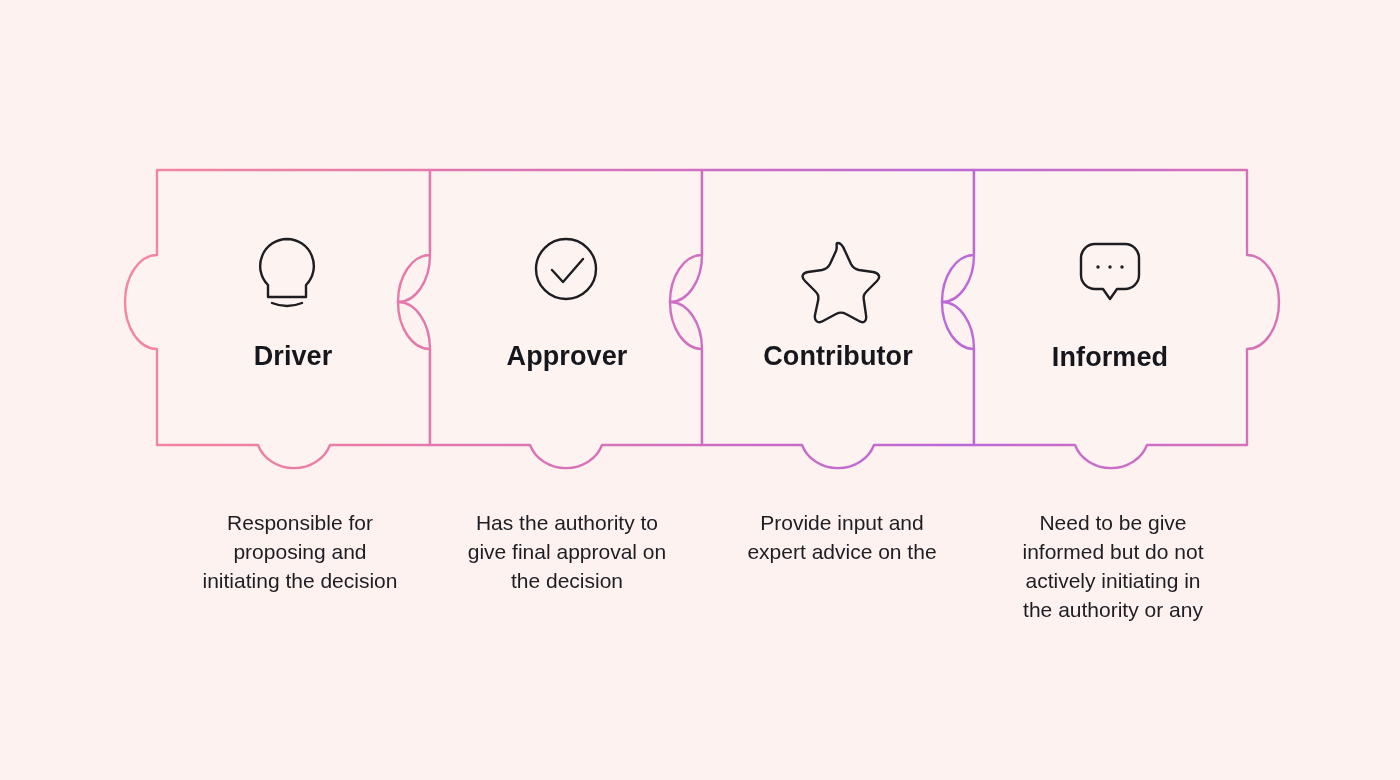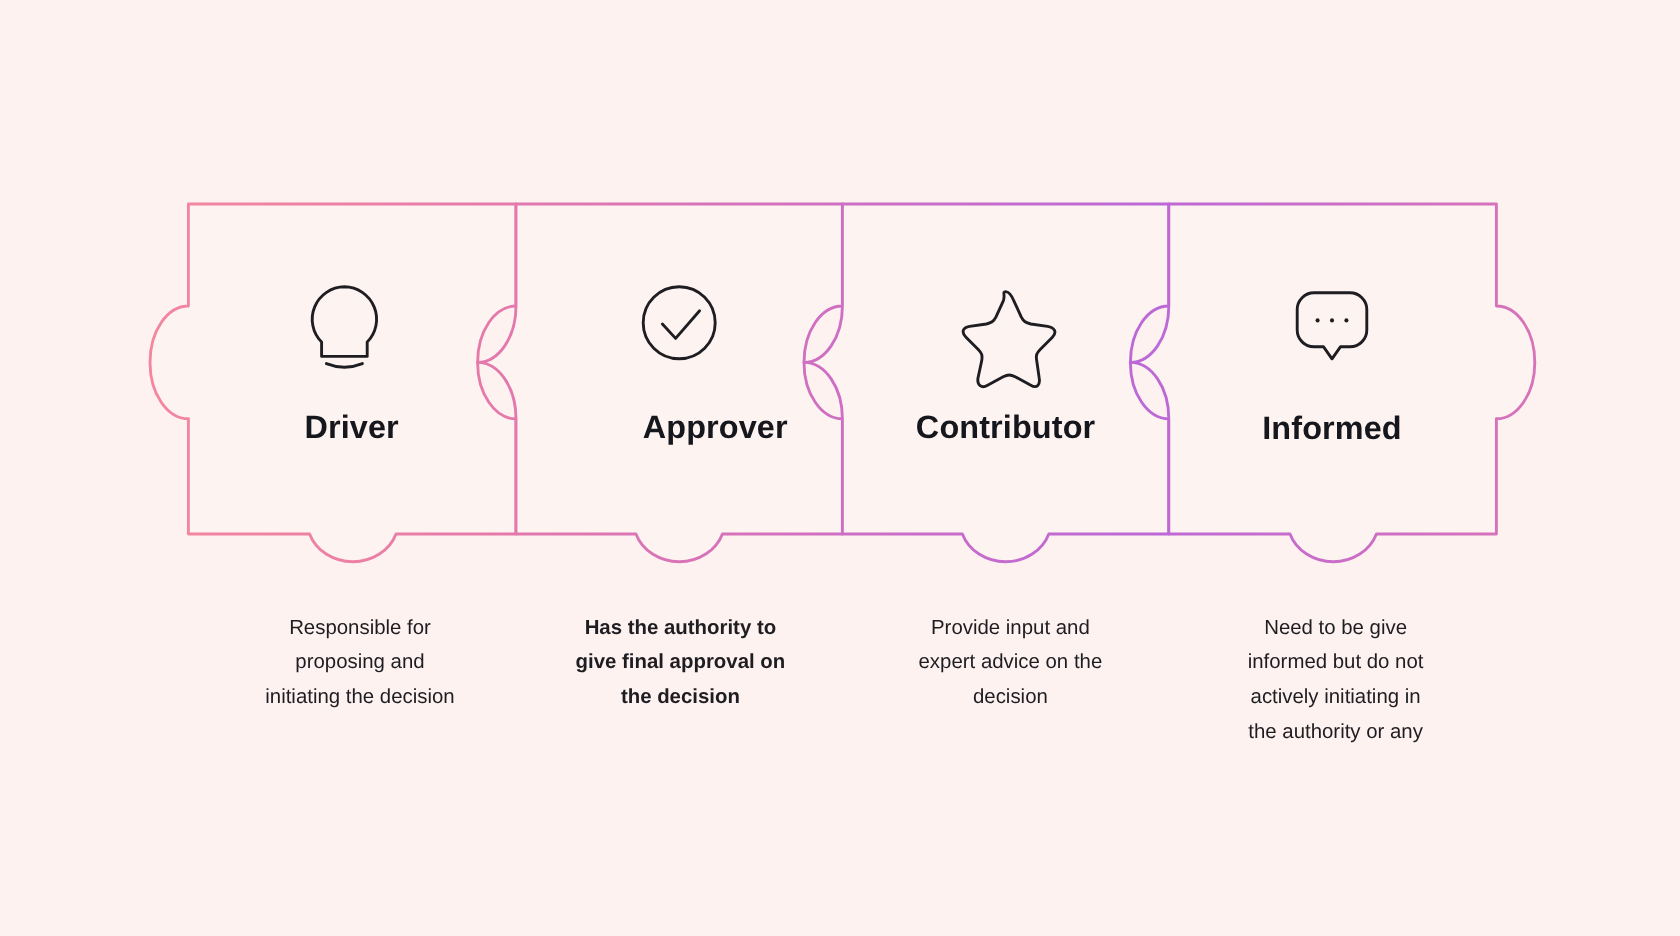--- a/index.html
+++ b/index.html
@@ -44,21 +44,21 @@
     font-weight: 700;
     letter-spacing: 0.1px;
     white-space: nowrap;
     transform: translateX(-50%);
     pointer-events: auto;
   }
   .piece-desc {
     position: absolute;
     text-align: center;
     color: #1d1d22;
-    font-size: 17px;
+    font-size: 21px;
     line-height: 29px;
     font-weight: 400;
     transform: translateX(-50%);
     pointer-events: auto;
   }
 </style>
 </head>
 <body style="background: rgb(253, 242, 240);">
 
 <div id="stage">
@@ -198,40 +198,39 @@
                a14 14 0 0 1 14 -14 Z"></path>
       <circle cx="1098" cy="267" r="1.7" fill="#1d1d22" stroke="none"></circle>
       <circle cx="1110" cy="267" r="1.7" fill="#1d1d22" stroke="none"></circle>
       <circle cx="1122" cy="267" r="1.7" fill="#1d1d22" stroke="none"></circle>
     </g>
   </svg>
 
   <div class="overlay">
 
     <div class="piece-title" style="left:293px; top:341px;">Driver</div>
-    <div class="piece-title" style="left:596px; top:341px;">Approver</div>
+    <div class="piece-title" style="left:567px; top:341px;">Approver</div>
     <div class="piece-title" style="left:838px; top:341px;">Contributor</div>
     <div class="piece-title" style="left:1110px; top:342px;">Informed</div>
 
     <div class="piece-desc" style="left:300px; top:508px; width:270px;">
       <div>Responsible for</div>
       <div>proposing and</div>
       <div>initiating the decision</div>
     </div>
 
-    <div class="piece-desc" style="left:567px; top:508px; width:262px;font-weight:bold;">
+    <div class="piece-desc" style="left:567px; top:508px; width:262px;">
       <div>Has the authority to</div>
       <div>give final approval on</div>
       <div>the decision</div>
     </div>
 
     <div class="piece-desc" style="left:842px; top:508px; width:255px;">
       <div>Provide input and</div>
       <div>expert advice on the</div>
-      <div>decision</div>
     </div>
 
     <div class="piece-desc" style="left:1113px; top:508px; width:268px;">
       <div>Need to be give</div>
       <div>informed but do not</div>
       <div>actively initiating in</div>
       <div>the authority or any</div>
     </div>
 
   </div>

